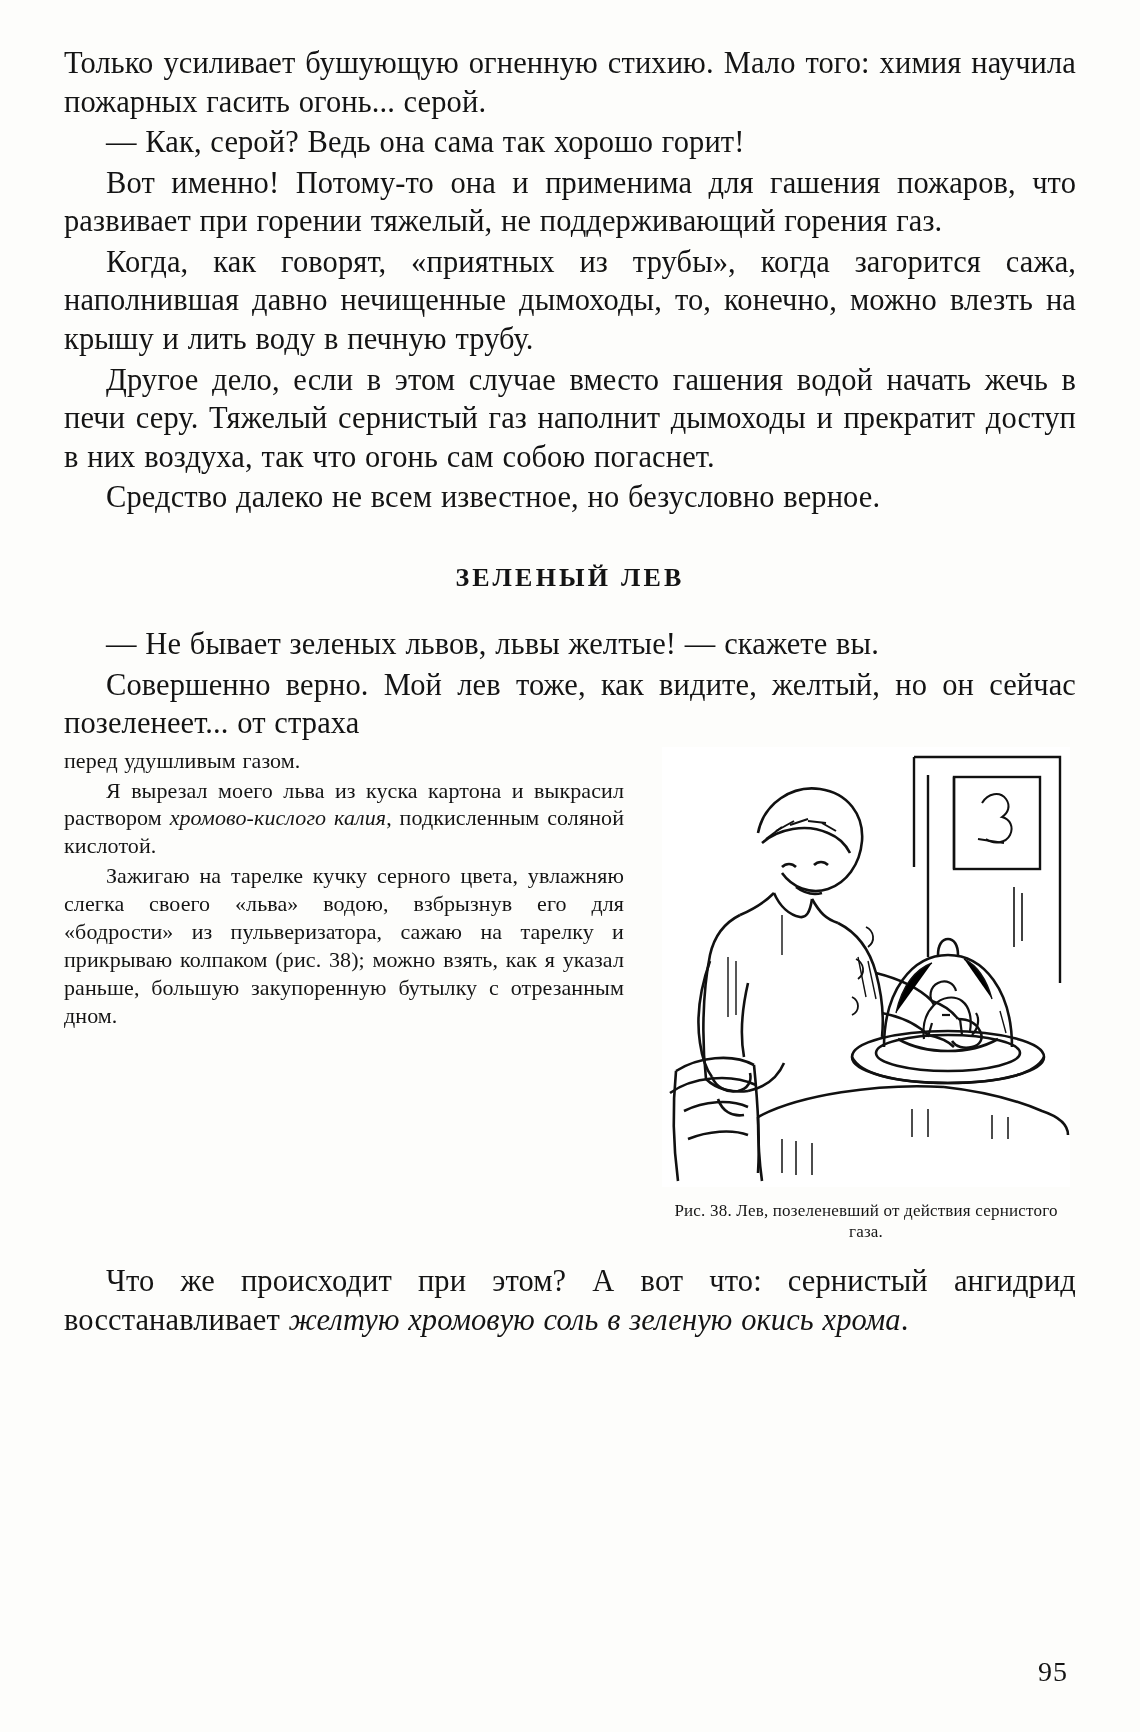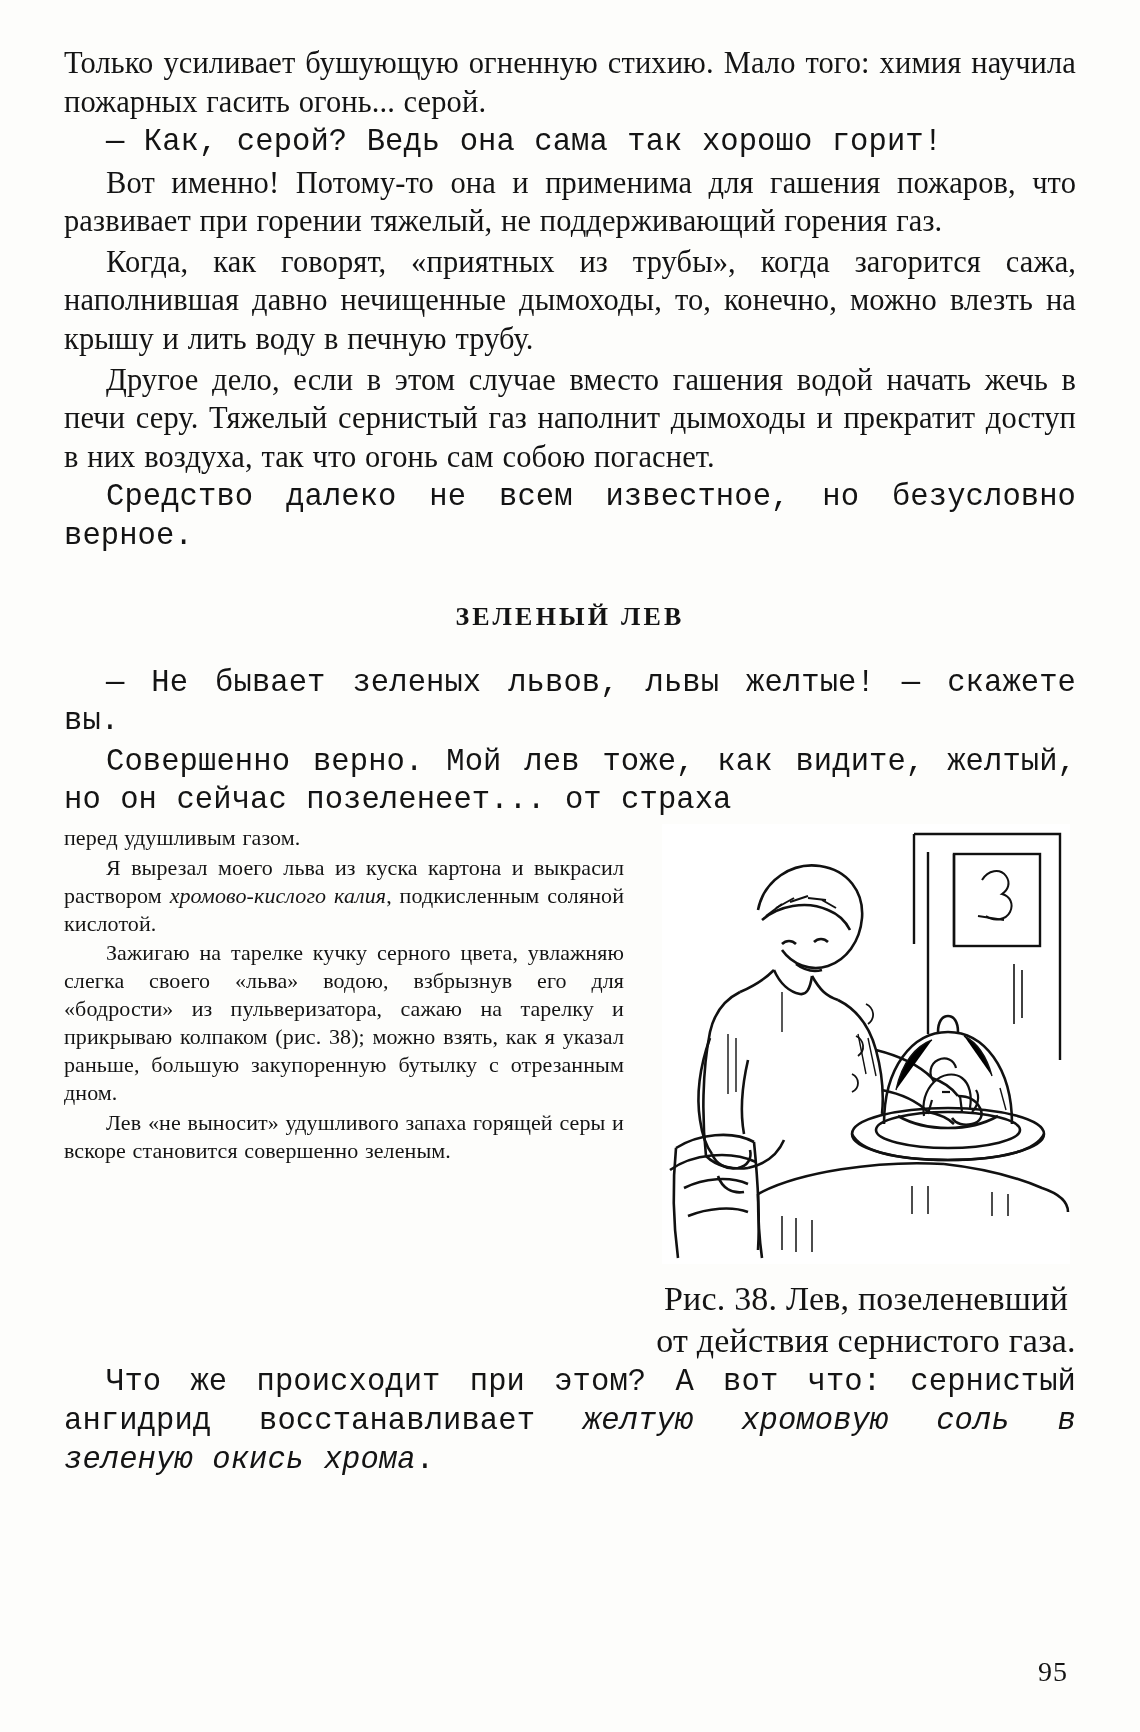--- a/index.html
+++ b/index.html
@@ -36,21 +36,20 @@
     text-indent: 42px;
     letter-spacing: 0.1px;
     word-spacing: 1px;
     hyphens: manual;
   }
   p.para.noindent {
     text-indent: 0;
   }
   p.para.lastline-left {
     text-align-last: left;
-    font-family: Liberation Mono, monospace;
   }
   .section-title {
     margin: 46px 0 32px 0;
     text-align: center;
     font-size: 26px;
     font-weight: bold;
     letter-spacing: 3.2px;
     text-indent: 0;
   }
   .two-col {
@@ -71,28 +70,28 @@
     margin-left: 28px;
   }
   .figure-img {
     width: 408px;
     height: 440px;
     margin: 0 auto;
     display: block;
   }
   .figure-caption {
     margin-top: 14px;
-    font-size: 34px;
+    font-size: 17px;
     line-height: 1.23;
     text-align: center;
     letter-spacing: 0.2px;
   }
   .clear { clear: both; }
   .tail {
-    margin-top: 2px;
+    margin-top: 20px;
   }
   .tail p.para {
     font-size: 30.5px;
   }
   em.it {
     font-style: italic;
   }
   .page-number {
     position: absolute;
     right: 72px;
@@ -252,21 +251,20 @@
         </svg>
         <div class="figure-caption">Рис. 38. Лев, позеленевший от действия сернистого газа.</div>
       </div>
 
       <div class="col-left">
         <p class="para noindent">перед удушливым газом.</p>
         <p class="para">
           <span>Я вырезал моего льва из куска картона и выкрасил раствором </span><em class="it">хромово-кислого калия</em><span>, подкисленным соляной кислотой.</span>
         </p>
         <p class="para">Зажигаю на тарелке кучку серного цвета, увлажняю слегка своего «льва» водою, взбрызнув его для «бодрости» из пульверизатора, сажаю на тарелку и прикрываю колпаком (рис. 38); можно взять, как я указал раньше, большую закупоренную бутылку с отрезанным дном.</p>
-        <p class="para">Лев «не выносит» удушливого запаха горящей серы и вскоре становится совершенно зеленым.</p>
       </div>
 
       <div class="clear"></div>
     </div>
 
     <div class="tail">
       <p class="para lastline-left">
         <span>Что же происходит при этом? А вот что: сернистый ангидрид восстанавливает </span><em class="it">желтую хромовую соль в зеленую окись хрома</em><span>.</span>
       </p>
     </div>

